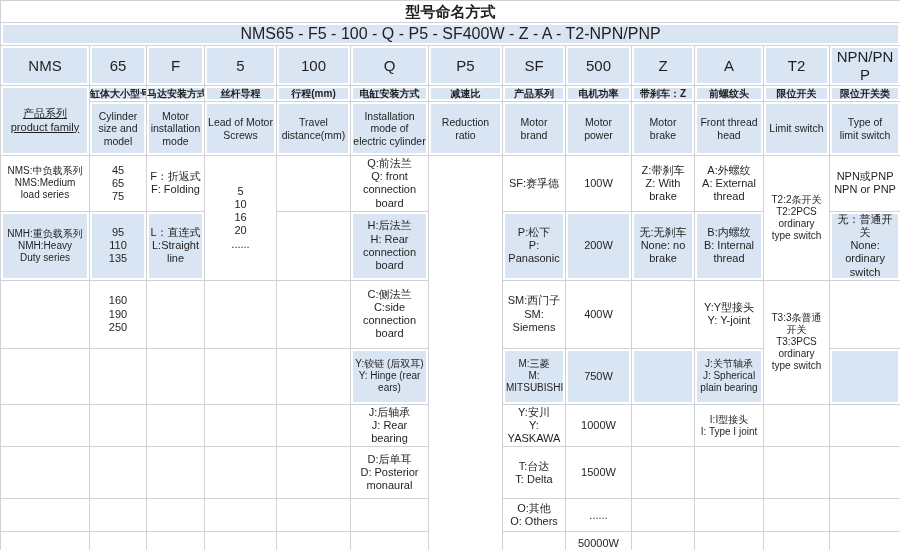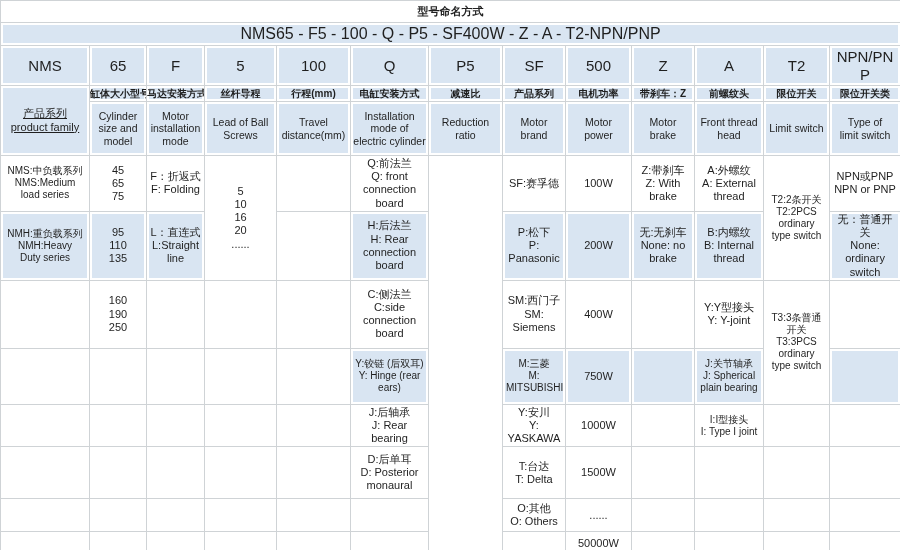--- a/index.html
+++ b/index.html
@@ -13,21 +13,21 @@
     width:900px;height:545px;
   }
   td{
     border:1px solid #cfd3d6;
     text-align:center;vertical-align:middle;
     white-space:pre-line;
     font-size:11px;line-height:1.2;
     padding:1px 3px;overflow:hidden;
   }
   .blue{background:#d9e5f2;box-shadow:inset 0 0 0 2px #ffffff;}
-  tr.title-row td{font-weight:bold;font-size:11px;background:#ffffff;}
+  tr.title-row td{font-weight:bold;font-size:15px;background:#ffffff;}
   tr.model-row td{font-size:16px;}
   tr.codes-row td{font-size:15px;}
   tr.zh-row td{font-size:10px;font-weight:bold;white-space:nowrap;padding:0;}
   tr.zh-row td.family{white-space:pre-line;font-weight:400;font-size:11px;text-decoration:underline;}
   tr.en-row td{font-size:10.5px;padding:0 2px;}
   td.sm{font-size:10px;}
 </style>
 </head>
 <body>
 
@@ -90,21 +90,21 @@
     <td class="blue">限位开关类</td>
   </tr>
 
   <tr class="en-row" style="height:54px">
     <td class="blue">Cylinder
 size and
 model</td>
     <td class="blue">Motor
 installation
 mode</td>
-    <td class="blue">Lead of Ball
+    <td class="blue">Lead of Motor
 Screws</td>
     <td class="blue">Travel
 distance(mm)</td>
     <td class="blue">Installation
 mode of
 electric cylinder</td>
     <td class="blue">Reduction
 ratio</td>
     <td class="blue">Motor
 brand</td>

